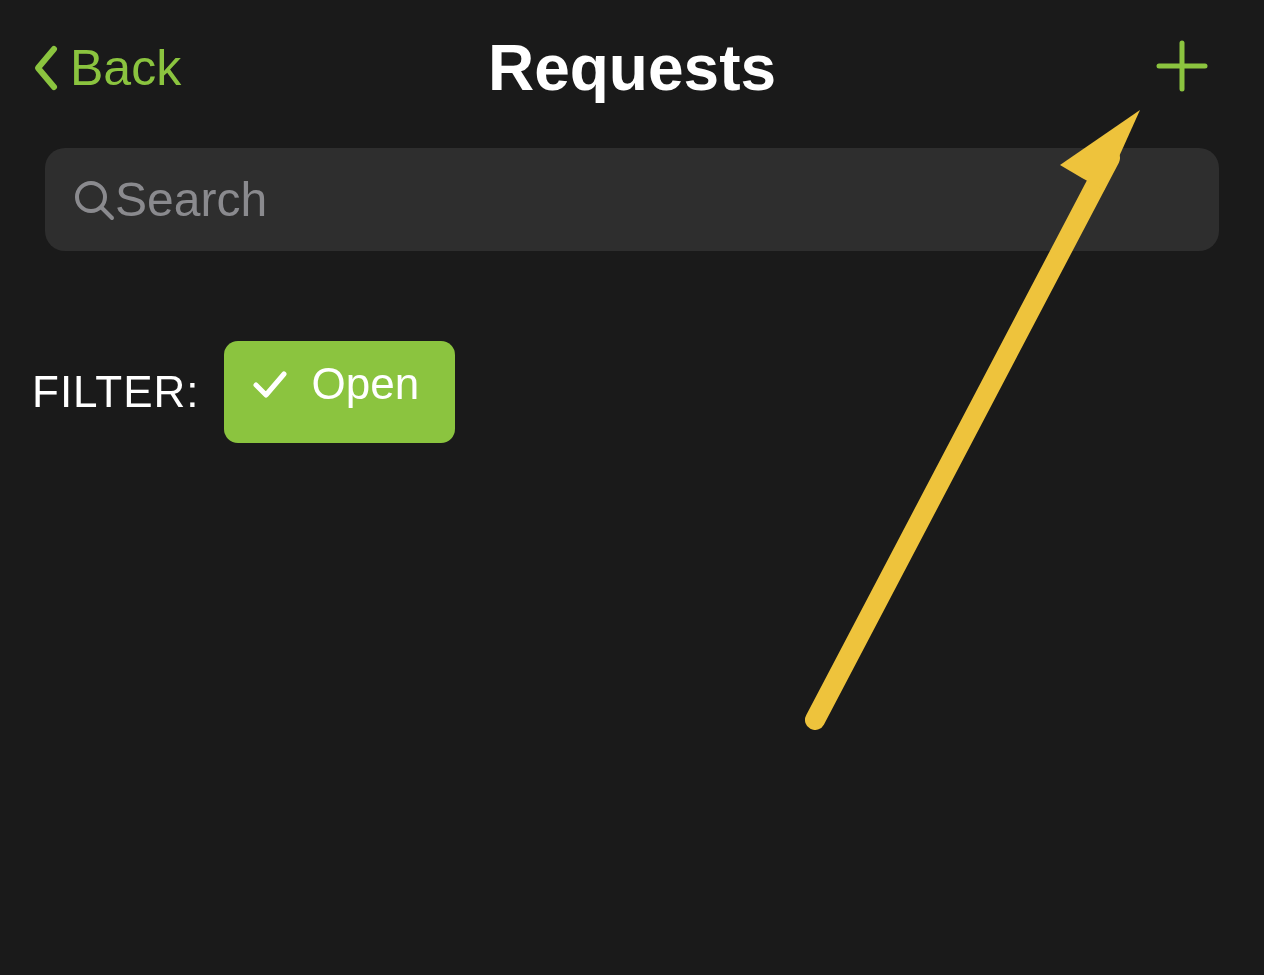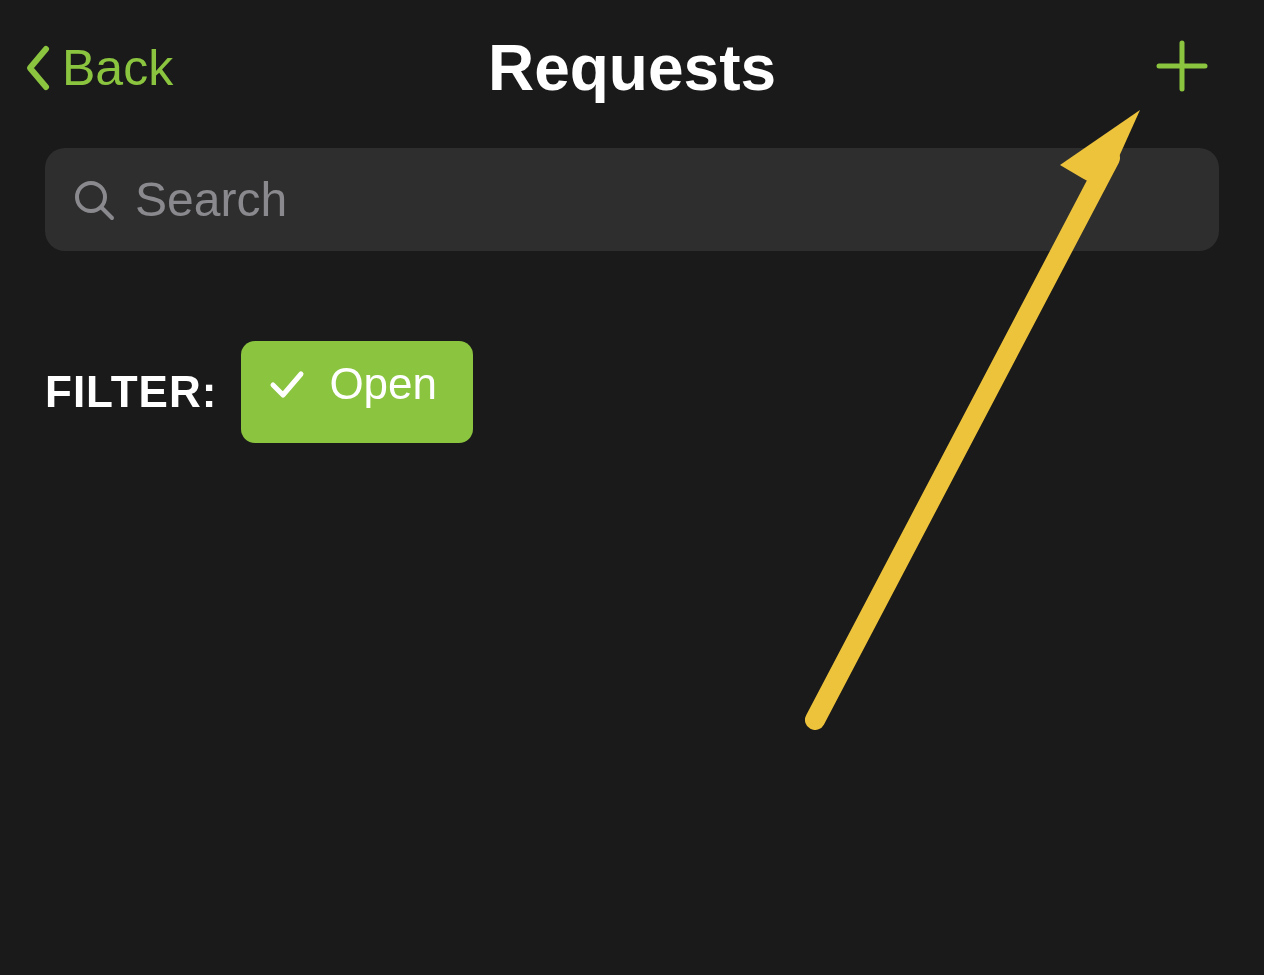--- a/index.html
+++ b/index.html
@@ -12,21 +12,21 @@
       height: 975px;
       background-color: #1a1a1a;
       font-family: -apple-system, BlinkMacSystemFont, 'Segoe UI', Helvetica, Arial, sans-serif;
       overflow: hidden;
       position: relative;
     }
     .header {
       display: flex;
       align-items: center;
       justify-content: space-between;
-      padding: 45px 55px 30px 22px;
+      padding: 45px 55px 30px 30px;
       height: 120px;
     }
     .back-button {
       display: flex;
       align-items: center;
       gap: 10px;
       cursor: pointer;
       color: #8bc43f;
     }
     .back-chevron {
@@ -67,21 +67,20 @@
     }
     .search-container {
       padding: 28px 45px 0 45px;
     }
     .search-field {
       display: flex;
       align-items: center;
       background-color: #2e2e2e;
       border-radius: 20px;
       padding: 24px 28px;
-      gap: 20px;
     }
     .search-icon-wrap {
       width: 42px;
       height: 42px;
       display: flex;
       align-items: center;
       justify-content: center;
     }
     .search-icon-wrap svg {
       width: 42px;
@@ -100,24 +99,23 @@
       color: #8a8a8e;
     }
     .filter-row {
       display: flex;
       align-items: center;
       gap: 24px;
       padding: 90px 0 0 32px;
     }
     .filter-label {
       font-size: 44px;
-      font-weight: 700;
+      font-weight: 400;
       color: #ffffff;
       letter-spacing: 1px;
-      margin-left: 13px;
     }
     .filter-chip {
       display: flex;
       align-items: center;
       gap: 24px;
       background-color: #8bc43f;
       border-radius: 14px;
       padding: 18px 36px 34px 28px;
       cursor: pointer;
     }

